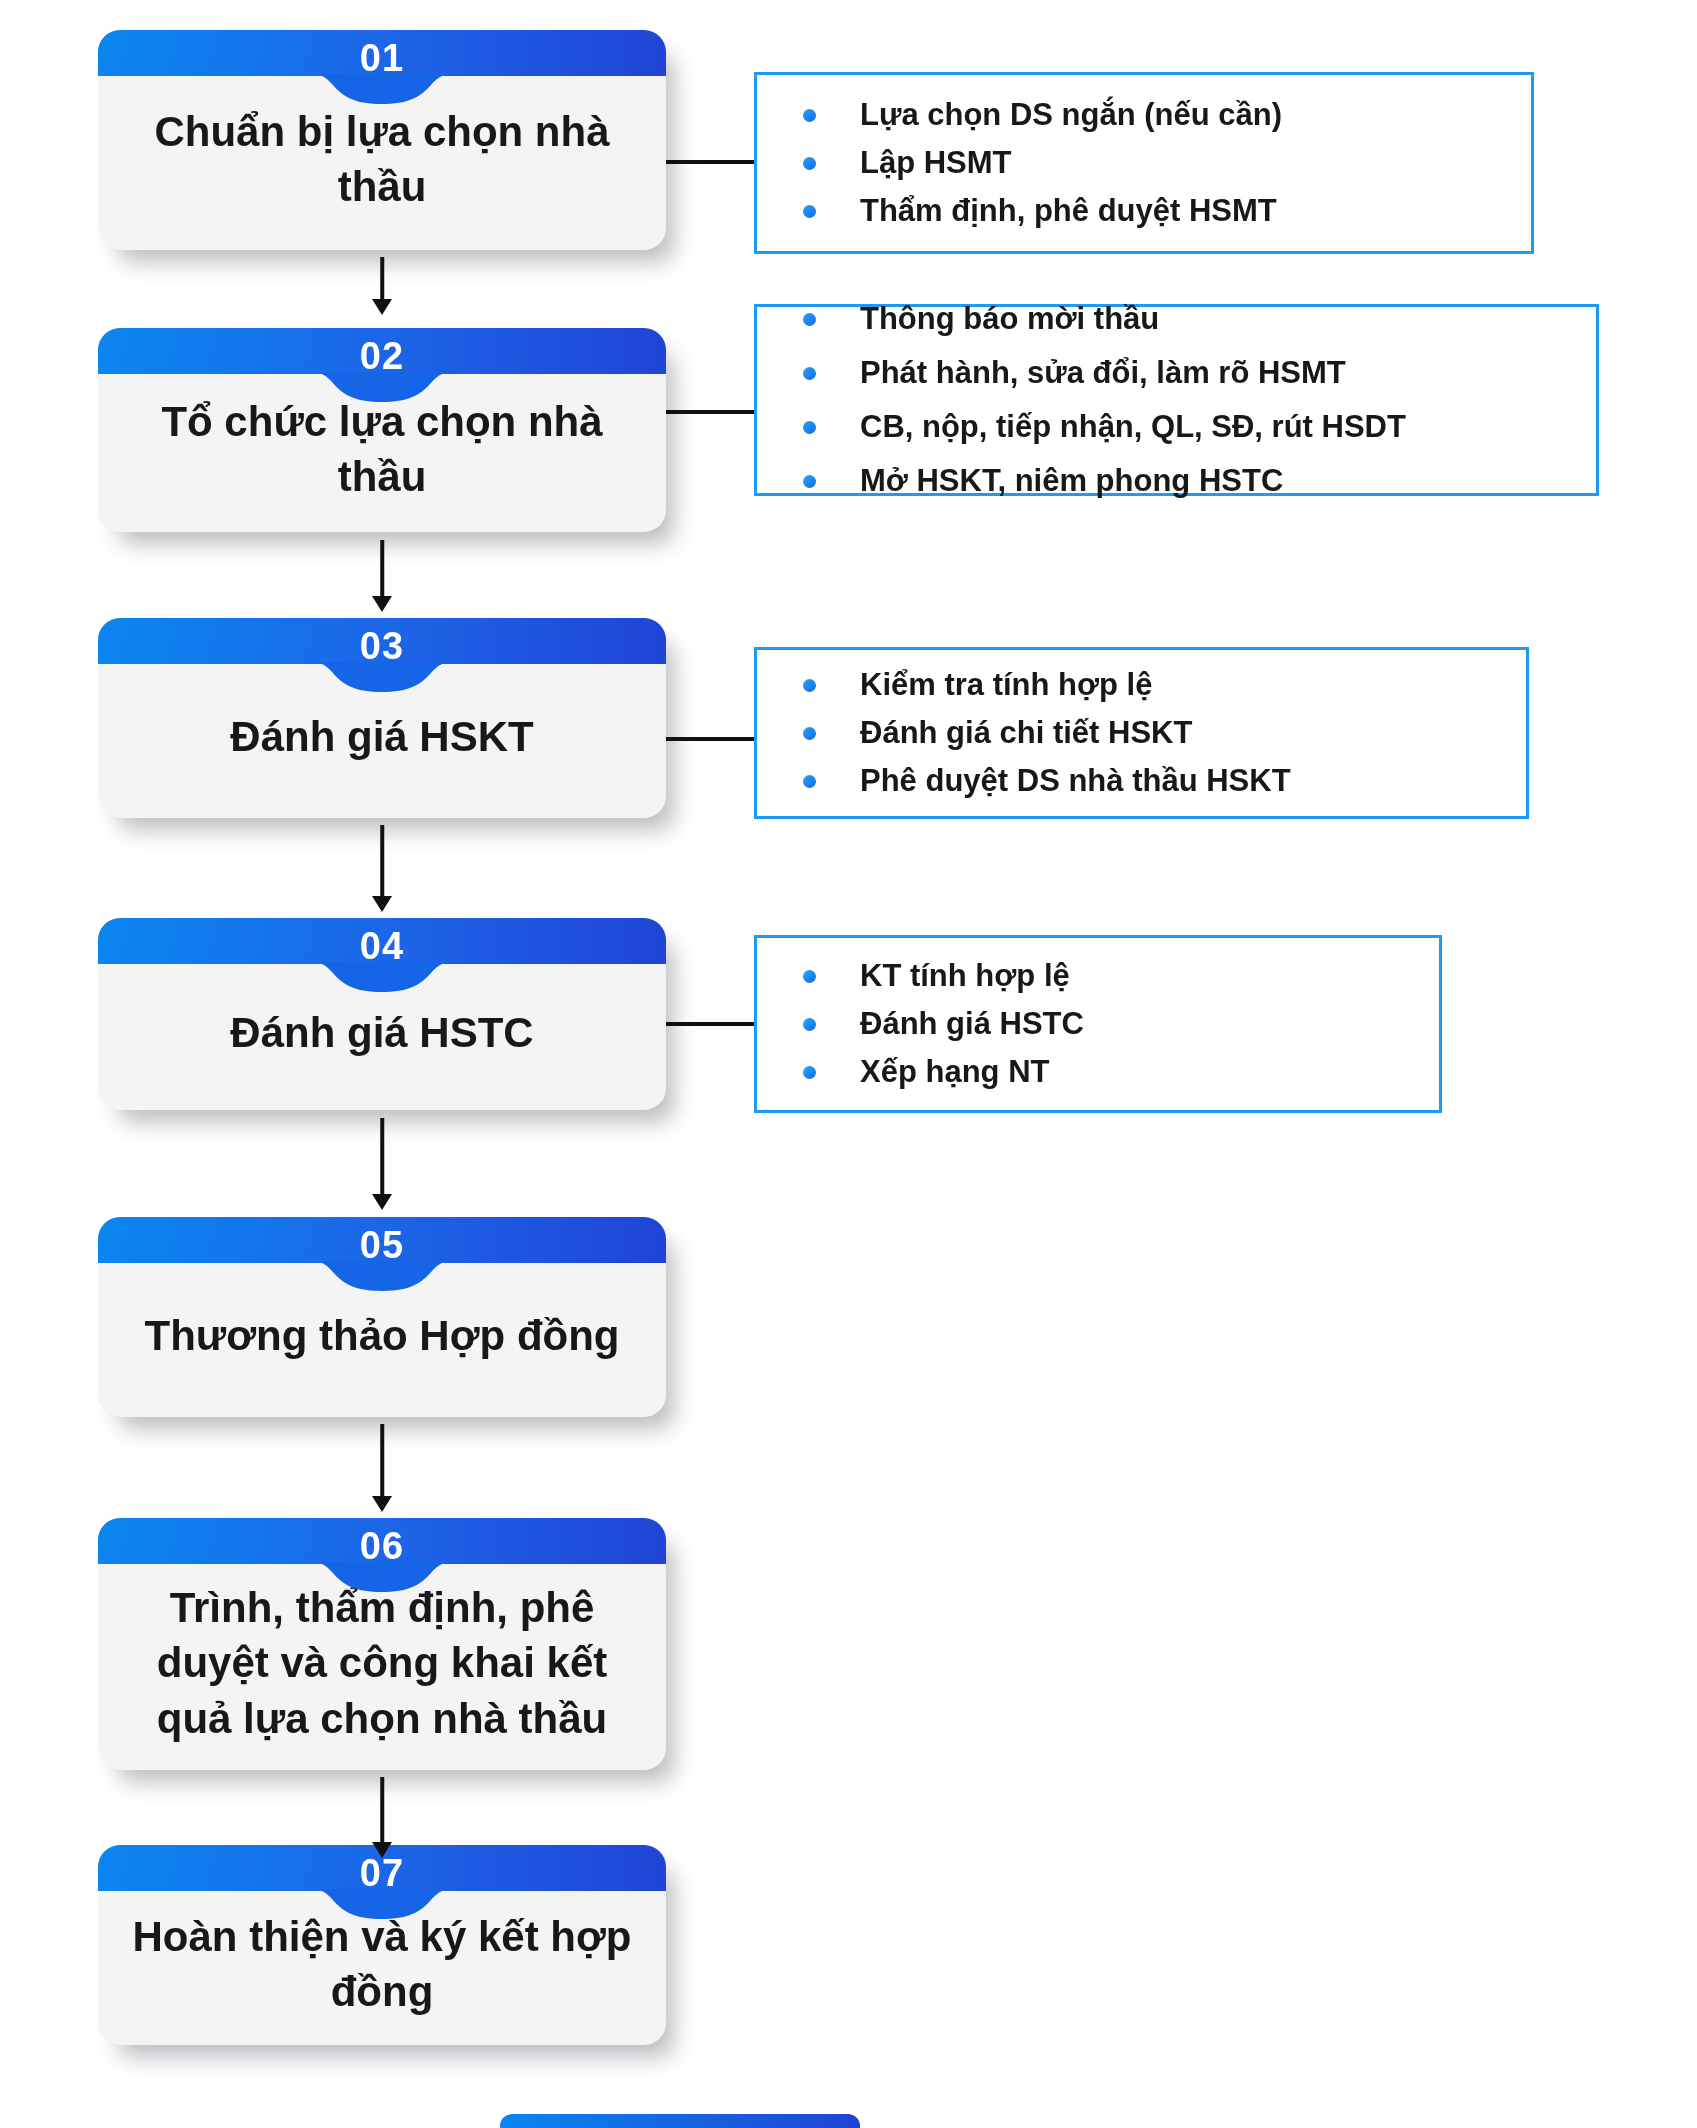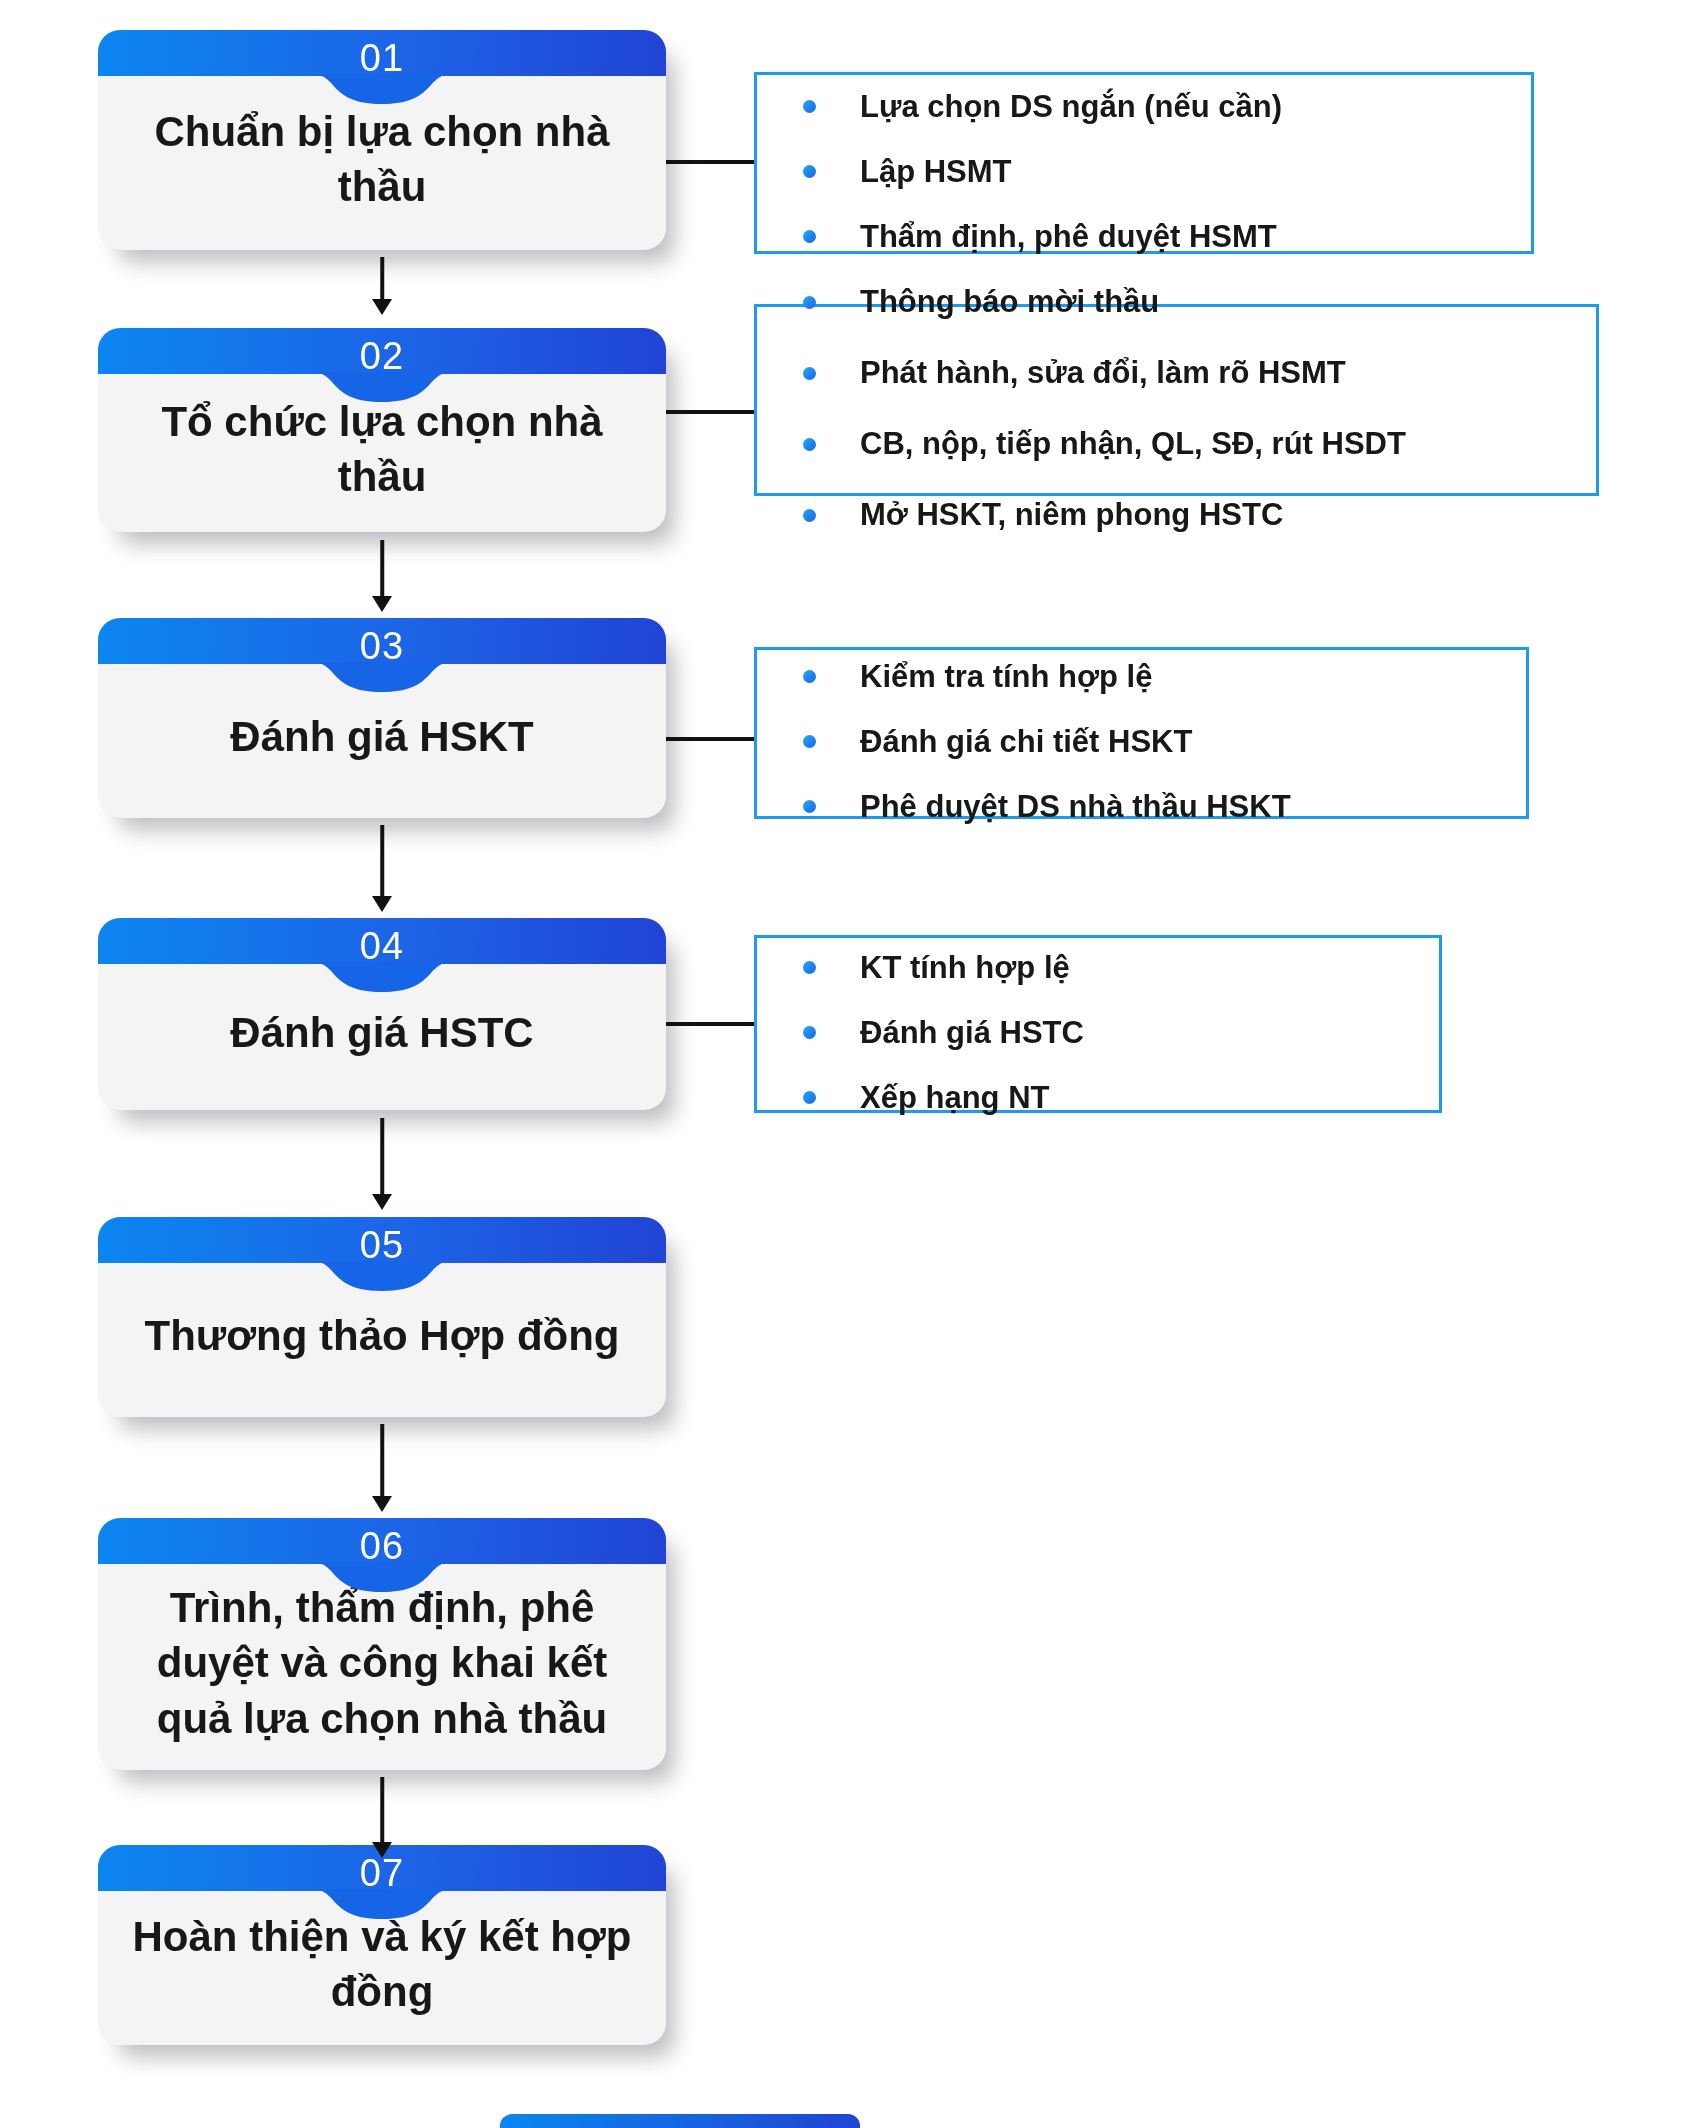--- a/index.html
+++ b/index.html
@@ -20,21 +20,21 @@
   }
   .step-head{
     position:relative;
     height:46px;flex:0 0 46px;
     border-radius:22px 22px 0 0;
     background:linear-gradient(95deg,#0b86f0 0%,#1d63e6 55%,#2044d4 100%);
     display:flex;align-items:center;justify-content:center;
   }
   .step-num{
     position:relative;z-index:2;
-    color:#ffffff;font-size:38px;font-weight:400;
+    color:#ffffff;font-size:38px;font-weight:700;
     letter-spacing:1px;line-height:46px;padding-top:10px;
   }
   .notch{
     position:absolute;z-index:1;
     left:50%;transform:translateX(-50%);
     top:44px;width:136px;height:32px;display:block;
   }
   .step-body{
     flex:1;display:flex;align-items:center;justify-content:center;
     padding:6px 24px 14px 24px;
@@ -46,21 +46,21 @@
   
   .detail{
     position:absolute;
     background:#ffffff;
     border:3px solid #1e9af2;
     box-sizing:border-box;
     display:flex;flex-direction:column;justify-content:center;
     gap:10px;
     padding:10px 20px 10px 46px;
   }
-  .detail-item{display:flex;align-items:center;margin-top:17px;}
+  .detail-item{display:flex;align-items:center;}
   .dot{
     flex:0 0 13px;width:13px;height:13px;border-radius:50%;
     background:linear-gradient(135deg,#2aa7f5,#1366e8);
     margin-right:44px;
   }
   .detail-text{
     color:#17181a;font-size:31px;font-weight:700;line-height:38px;
     white-space:nowrap;
   }
   

